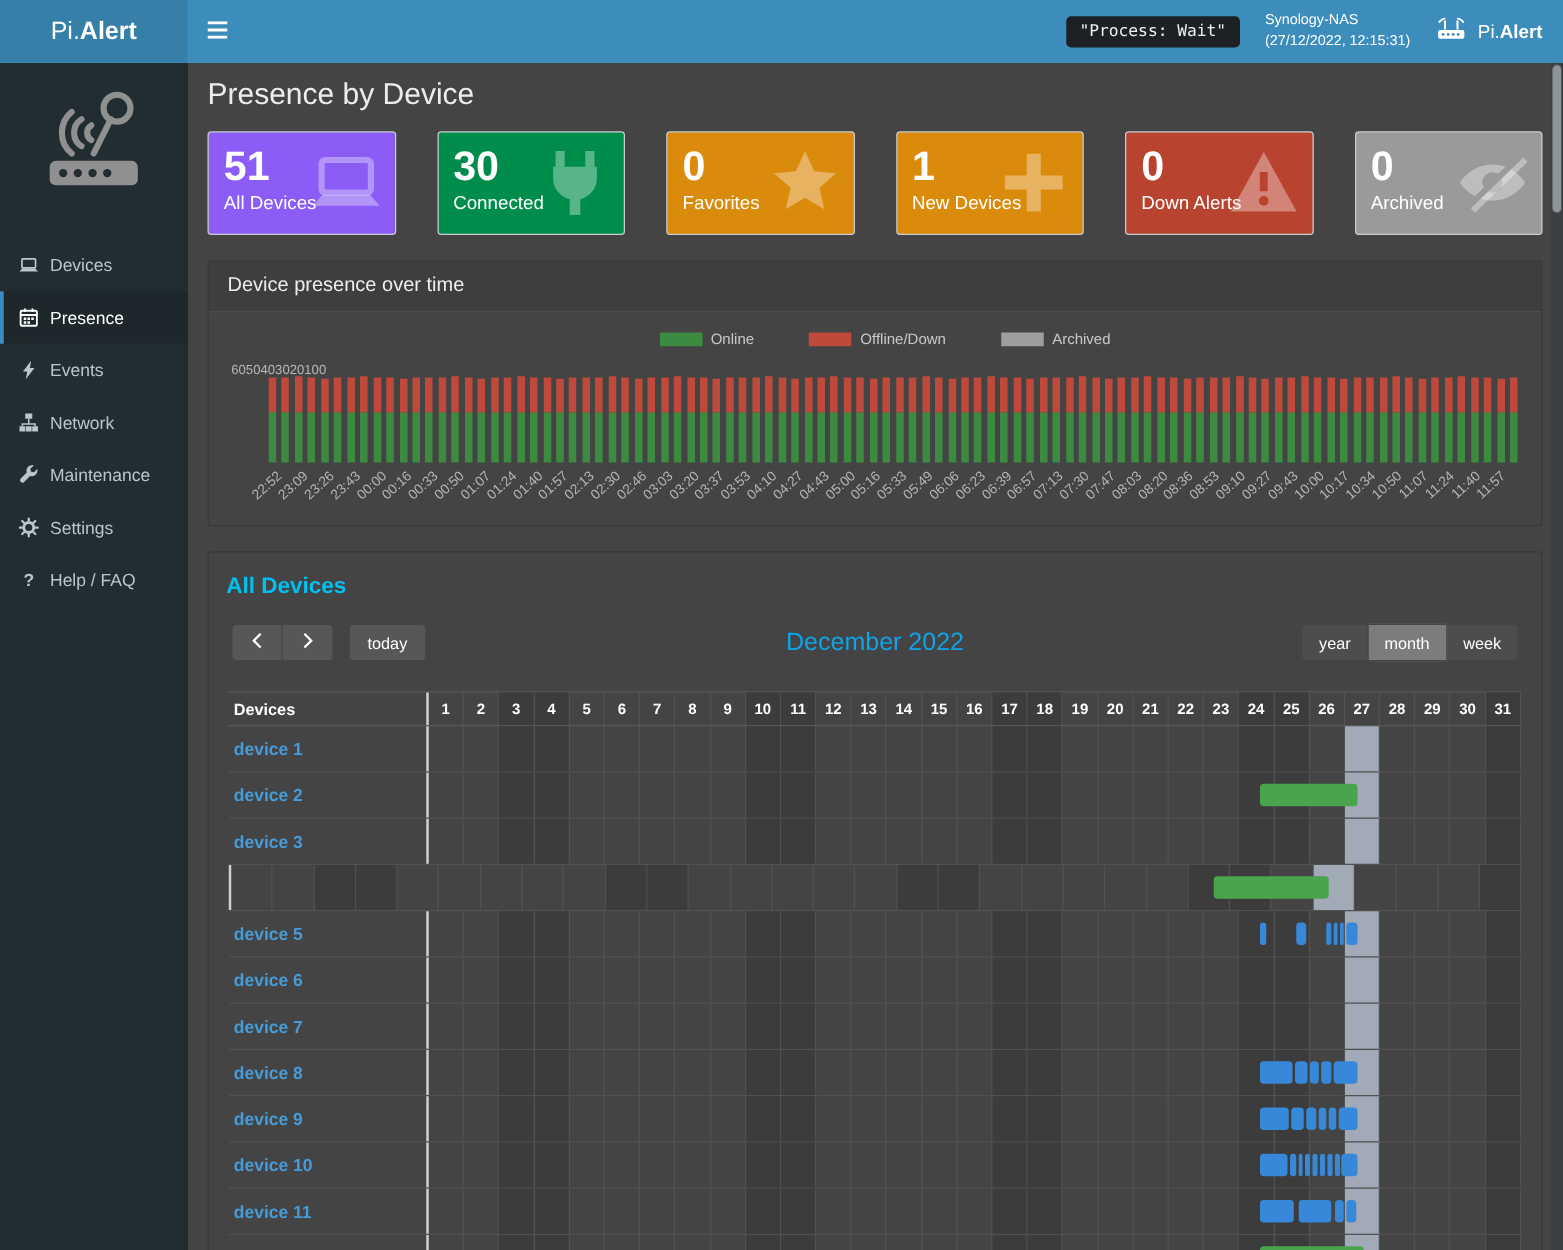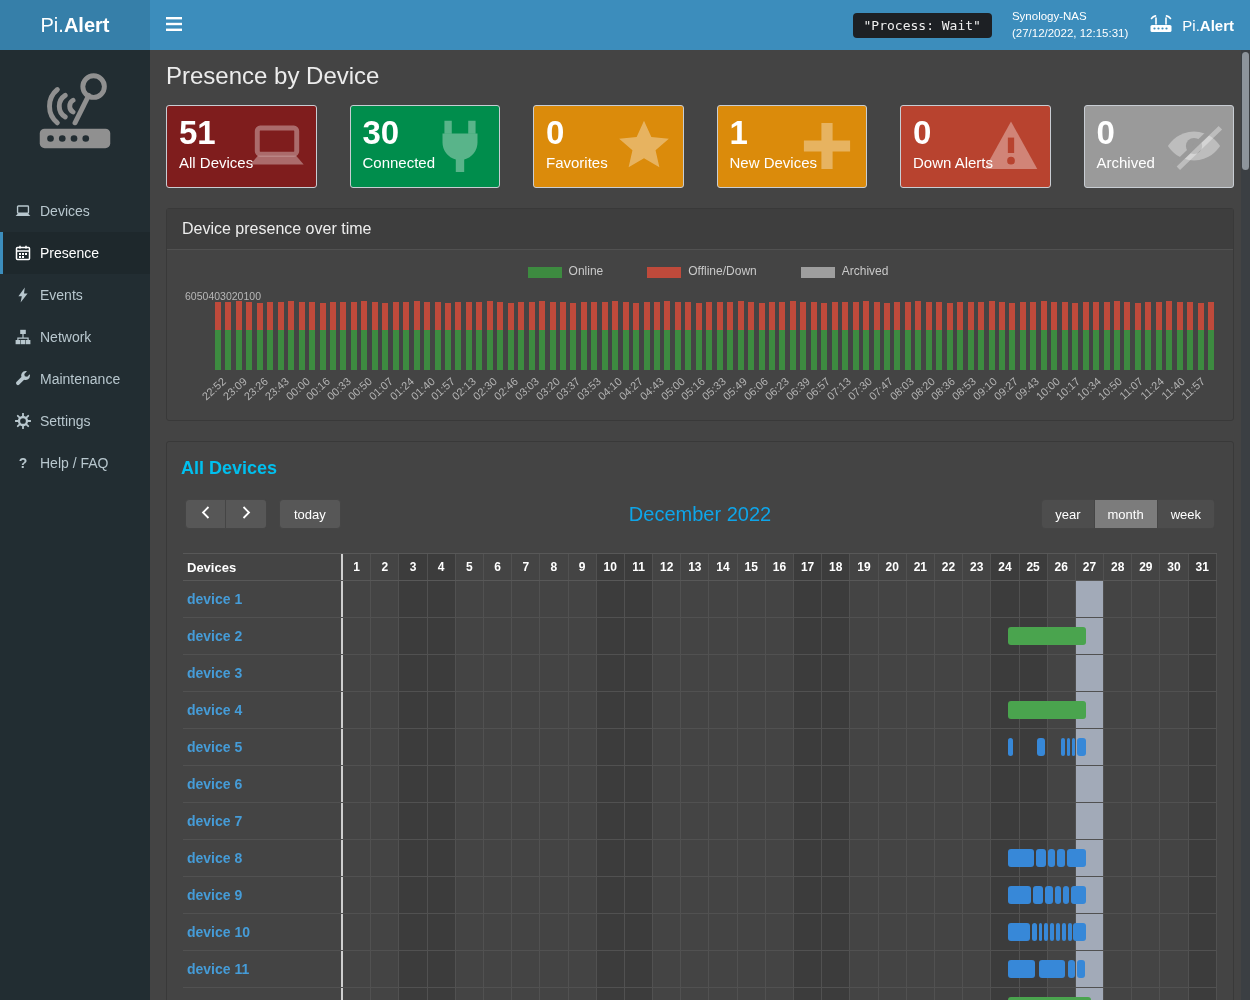--- a/index.html
+++ b/index.html
@@ -33,21 +33,21 @@
   .stat-card { position:relative; border-radius:3px; padding:9px 12px 10px; color:#fff; min-height:83px; border:1px solid #c8cdd3; cursor:pointer; overflow:hidden; }
   .stat-value { font-size:33px; font-weight:bold; line-height:1.1; }
   .stat-label { font-size:15px; margin-top:3px; }
   .stat-icon { position:absolute; top:12px; right:10px; width:58px; height:56px; color:rgba(255,255,255,0.35); }
   .stat-icon svg { width:100%; height:100%; }
   
   .panel { margin-top:20px; background:#444444; border:1px solid #393939; border-radius:3px; }
   .panel-header { padding:11px 15px; font-size:16px; color:#eee; background:#3e3e3e; border-bottom:1px solid #515151; }
   .chart-body { padding:12px 14px 2px; }
   .legend { display:flex; justify-content:center; gap:28px; margin:2px 0 12px; }
-  .legend-item { display:flex; align-items:flex-end; gap:7px; font-size:12px; color:#c9c9c9;padding-left:16px; }
+  .legend-item { display:flex; align-items:center; gap:7px; font-size:12px; color:#c9c9c9;padding-left:16px; }
   .legend-swatch { width:34px; height:11px; display:inline-block; }
   .chart-area { display:flex; padding:0 4px; }
   .y-axis { width:30px; flex:none; display:flex; justify-content:space-between; height:80px; font-size:10.5px; color:#b7b7b7; text-align:right; padding-right:6px; }
   .plot-col { flex:1; position:relative; }
   .plot { position:relative; height:80px; }
   .bars { position:absolute; left:0; right:0; top:0; bottom:0; display:flex; justify-content:space-between; align-items:flex-end; }
   .bar { width:6px; height:100%; display:flex; flex-direction:column; justify-content:flex-end; }
   .bar .seg { width:100%; }
   .x-labels { position:relative; height:48px; }
   .x-label { position:absolute; top:5px; font-size:11px; color:#b5b5b5; white-space:nowrap; transform:translateX(-100%) rotate(-42deg); transform-origin:100% 0; }
@@ -224,21 +224,21 @@
         </span>
         <span class="side-label">Help / FAQ</span>
       </div>
     </div>
 </div>
 
 <div class="content" style="margin-top:50px;">
   <h1 class="page-title">Presence by Device</h1>
 
   <div class="cards" id="cards">
-      <div class="stat-card" style="background: #7f1d1d;">
+      <div class="stat-card" style="background: #8b5cf6;">
         <div class="stat-value">51</div>
         <div class="stat-label">All Devices</div>
         <span class="stat-icon"><svg viewBox="0 0 20 16">
             <rect x="3.2" y="1.8" width="13.6" height="9" rx="1" fill="none" stroke="currentColor" stroke-width="1.7"></rect>
             <path d="M0.8 14.4 L3.4 11.4 h13.2 l2.6 3 z" fill="currentColor"></path>
           </svg></span>
       </div>
       <div class="stat-card" style="background: rgb(0, 141, 76);">
         <div class="stat-value">30</div>
         <div class="stat-label">Connected</div>
@@ -925,23 +925,20 @@
               <div class="cal-cell weekend"></div>
               <div class="cal-cell"></div>
               <div class="cal-cell today"></div>
               <div class="cal-cell"></div>
               <div class="cal-cell"></div>
               <div class="cal-cell"></div>
               <div class="cal-cell weekend"></div>
             </div>
           </div>
           <div class="cal-row">
-            <div class="name-col cal-name">
-              <a>device 4</a>
-            </div>
             <div class="days-wrap cal-grid">
               <div class="cal-cell"></div>
               <div class="cal-cell"></div>
               <div class="cal-cell weekend"></div>
               <div class="cal-cell weekend"></div>
               <div class="cal-cell"></div>
               <div class="cal-cell"></div>
               <div class="cal-cell"></div>
               <div class="cal-cell"></div>
               <div class="cal-cell"></div>

